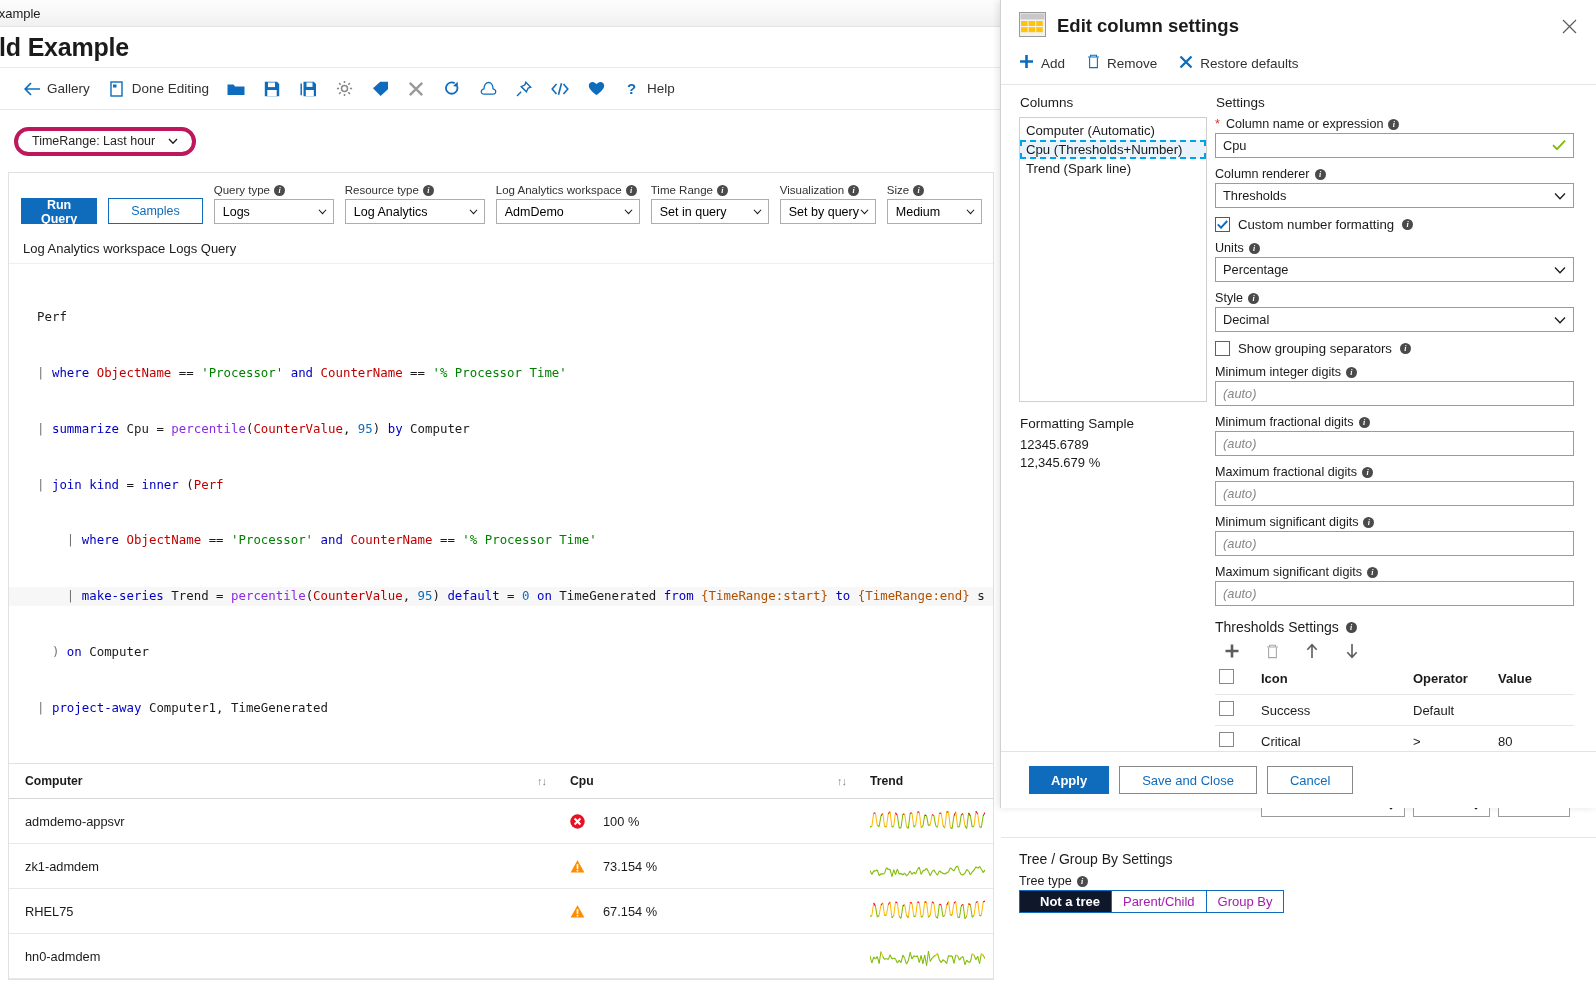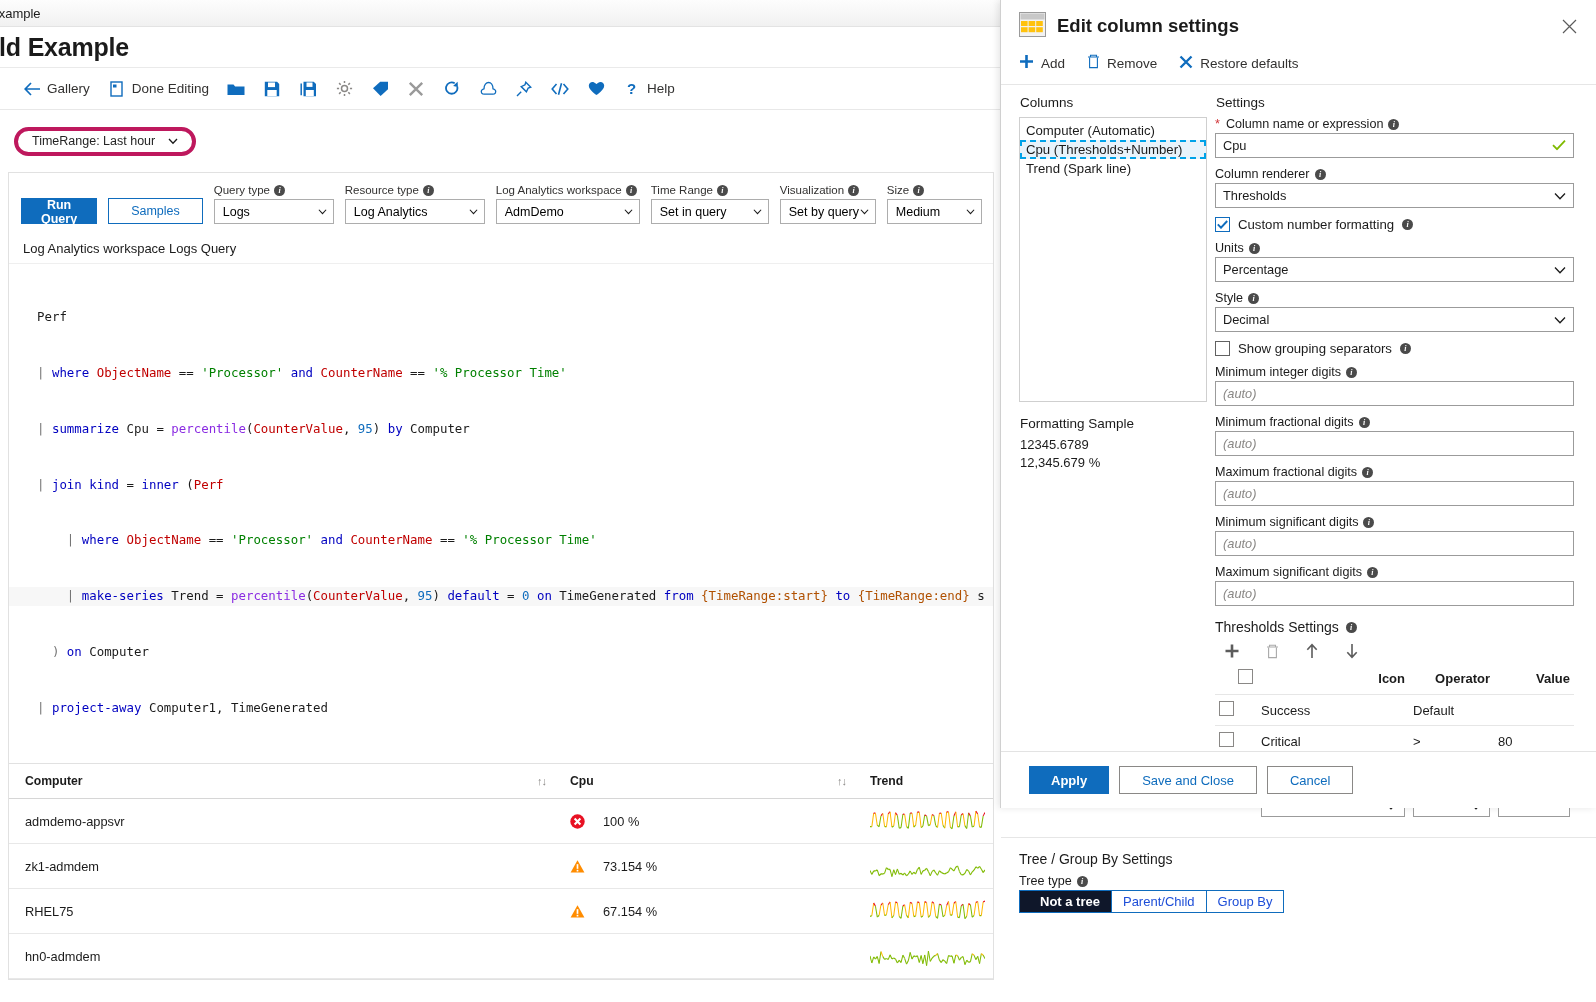--- a/index.html
+++ b/index.html
@@ -114,29 +114,29 @@
   .cbox { width:15px; height:15px; border:1px solid #616161; background:#fff; flex:0 0 15px;
           display:flex; align-items:center; justify-content:center; cursor:pointer; }
   .cbox.on { background:#fff; border-color:#0f6cbd; }
 
   .thsec { margin-top:13px; }
   .thtitle { font-size:14px; color:#1b1b1b; display:flex; align-items:center; gap:7px; }
   .thtools { display:flex; align-items:center; gap:22px; padding:7px 0 4px 8px; }
   .thtool { cursor:pointer; width:18px; height:18px; display:flex; align-items:center;
             justify-content:center; }
   table.thtbl { width:100%; border-collapse:collapse; }
-  table.thtbl th { text-align:right; font-size:13px; font-weight:700; color:#1b1b1b;
+  table.thtbl th { text-align:left; font-size:13px; font-weight:700; color:#1b1b1b;
                    padding:5px 4px 7px 4px; }
   table.thtbl td { font-size:13px; color:#1b1b1b; padding:6px 4px; border-top:1px solid #e6e6e6; }
   .thcb { width:15px; height:15px; border:1px solid #8a8886; background:#fff; display:inline-block; }
 
   .treesec { border-top:1px solid #e6e6e6; margin-top:14px; padding:13px 22px 0 18px; }
   .tree-title { font-size:14px; color:#1b1b1b; margin-bottom:7px; }
   .pivot { display:flex; border:1px solid #0f6cbd; width:max-content; }
-  .pvt { padding:3px 11px; font-size:13px; color:#1d4ed8; cursor:pointer; background:#fff;
+  .pvt { padding:3px 11px; font-size:13px; color:#a21caf; cursor:pointer; background:#fff;
          border-right:1px solid #0f6cbd; }
   .pvt:last-child { border-right:none; }
   .pvt.on { background:#0f172a; color:#fff; font-weight:600;padding-left:20px; }
 
   .p-foot { position:absolute; left:0; bottom:0; width:100%; border-top:1px solid #e3e3e3;
             padding:14px 28px; display:flex; gap:10px; background:#fff; }
   .pb { height:28px; padding:0 22px; font-size:13px; cursor:pointer; font-family:inherit; }
   .pb.prim { background:#0f6cbd; color:#fff; border:none; font-weight:600; }
   .pb.sec  { background:#fff; color:#0f6cbd; border:1px solid #8a8886; }
 </style>

